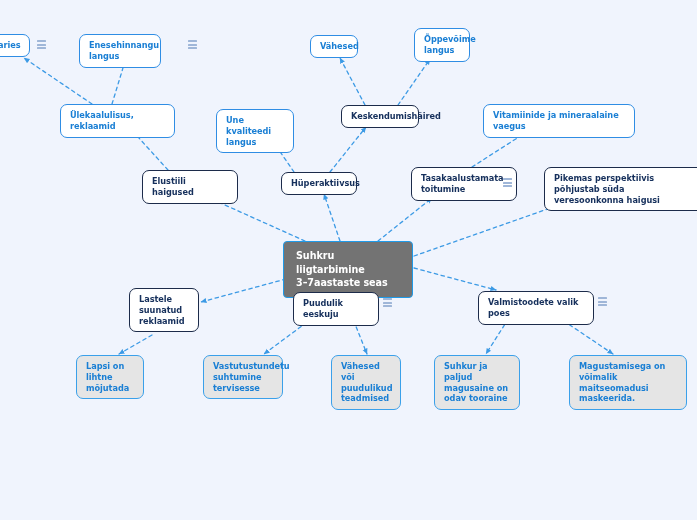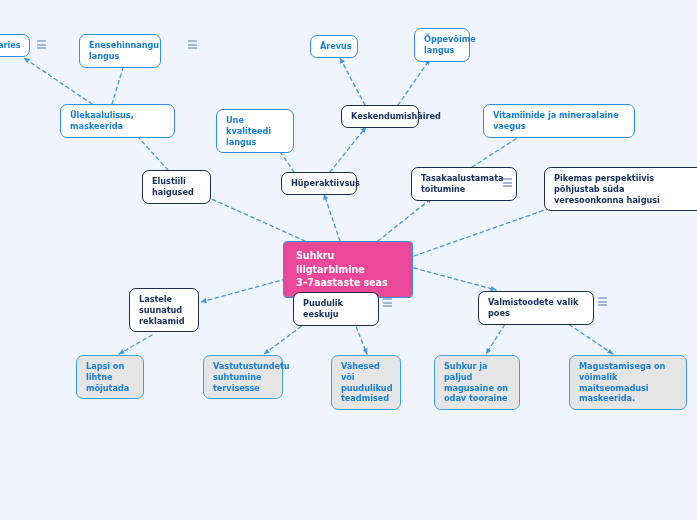--- a/index.html
+++ b/index.html
@@ -43,21 +43,21 @@
     background: #ffffff;
     border: 1.4px solid #2f8de4;
     color: #1a7fd4;
     white-space: pre-line;
   }
   .node.dark {
     border: 1.4px solid #1c2b4a;
     color: #16305c;
   }
   .node.filled {
-    background: #ec4899;
+    background: #737373;
     border: 1.4px solid #1f9ae8;
     color: #ffffff;
     font-size: 9.6px;
     line-height: 1.42;
     border-radius: 4px;
     padding: 7px 12px;
   }
   .node.leaf {
     background: #e5e5e5;
     border: 1.4px solid #3aa0ea;
@@ -122,29 +122,29 @@
         <i></i>
         <i></i>
         <i></i>
       </span>
       <div class="node" style="left: 79px; top: 34px; width: 82px; min-height: 22px;"><span>Enesehinnangu langus</span></div>
       <span class="note-icon" style="left: 188px; top: 39px;">
         <i></i>
         <i></i>
         <i></i>
       </span>
-      <div class="node" style="left: 310px; top: 35px; width: 48px; min-height: 21px;"><span>Ärevus</span></div>
+      <div class="node" style="left: 310px; top: 35px; width: 48px; min-height: 21px;"><span>Vähesed</span></div>
       <div class="node" style="left: 414px; top: 28px; width: 56px; min-height: 29px;"><span>Õppevõime
 langus</span></div>
-      <div class="node" style="left: 60px; top: 104px; width: 115px; min-height: 21px;"><span>Ülekaalulisus, maskeerida</span></div>
+      <div class="node" style="left: 60px; top: 104px; width: 115px; min-height: 21px;"><span>Ülekaalulisus, reklaamid</span></div>
       <div class="node" style="left: 216px; top: 109px; width: 78px; min-height: 30px;"><span>Une kvaliteedi
 langus</span></div>
       <div class="node dark" style="left: 341px; top: 105px; width: 78px; min-height: 21px;"><span>Keskendumishäired</span></div>
       <div class="node" style="left: 483px; top: 104px; width: 152px; min-height: 21px;"><span>Vitamiinide ja mineraalaine vaegus</span></div>
-      <div class="node dark" style="left: 142px; top: 170px; width: 69px; min-height: 21px;"><span>Elustiili haigused</span></div>
+      <div class="node dark" style="left: 142px; top: 170px; width: 96px; min-height: 21px;"><span>Elustiili haigused</span></div>
       <div class="node dark" style="left: 281px; top: 172px; width: 76px; min-height: 21px;"><span>Hüperaktiivsus</span></div>
       <div class="node dark" style="left: 411px; top: 167px; width: 106px; min-height: 30px;"><span>Tasakaalustamata
 toitumine</span></div>
       <span class="note-icon" style="left: 503px; top: 177px;">
         <i></i>
         <i></i>
         <i></i>
       </span>
       <div class="node dark" style="left: 544px; top: 167px; width: 165px; min-height: 31px;"><span>Pikemas perspektiivis põhjustab süda
 veresoonkonna haigusi</span></div>

